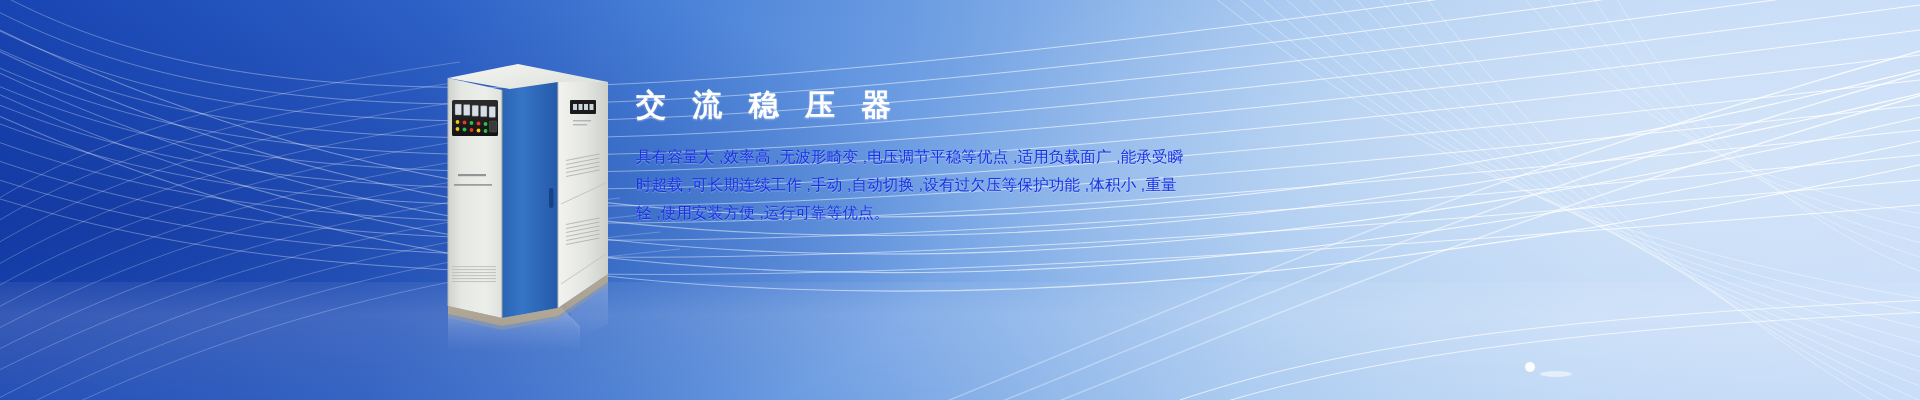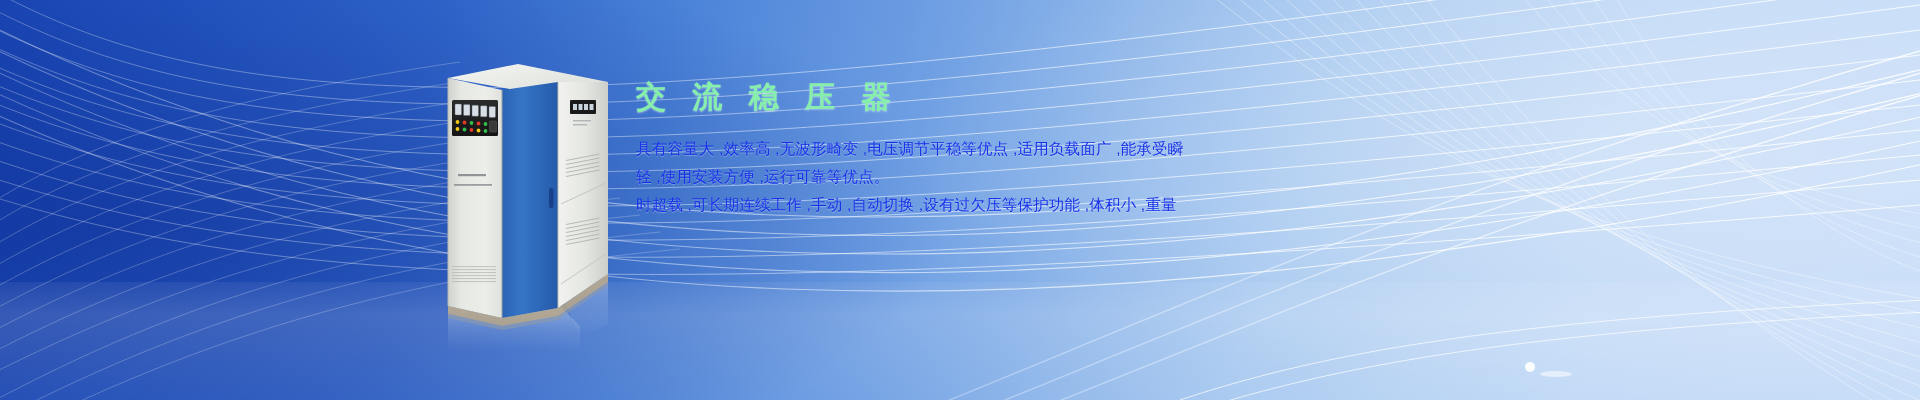--- a/index.html
+++ b/index.html
@@ -44,22 +44,22 @@
     pointer-events:none;
   }
 
   
   .product{position:absolute;left:440px;top:38px;width:180px;height:310px;}
   .product svg{display:block;}
 
   
   .copy{position:absolute;left:636px;top:76px;width:560px;}
   .title{
-    font-size:30px;font-weight:bold;color:#86efac;
-    letter-spacing:9px;line-height:1.1;margin:4px 0 22px 0;
+    font-size:30px;font-weight:bold;color:#ffffff;
+    letter-spacing:9px;line-height:1.1;margin:12px 0 22px 0;
     text-shadow:0 1px 2px rgba(255,255,255,.45);
     white-space:nowrap;
   }
   .desc{
     font-size:15.5px;color:#1730e8;line-height:28px;
     letter-spacing:.2px;font-weight:400;
     text-shadow:0 1px 1px rgba(255,255,255,.35);
   }
   .desc div{white-space:nowrap;}
 </style>
@@ -285,18 +285,18 @@
 
       <polygon points="8,268 62,280 118,270 168,236 168,244 118,278 62,288 8,276" fill="#c3a97e" opacity="0.75"></polygon>
       <polygon points="8,276 62,288 118,278 168,244 168,248 118,282 62,292 8,280" fill="#8d9aa8" opacity="0.6"></polygon>
     </svg>
   </div>
 
   <div class="copy">
     <h1 class="title">交 流 稳 压 器</h1>
     <div class="desc">
       <div>具有容量大 ,效率高 ,无波形畸变 ,电压调节平稳等优点 ,适用负载面广 ,能承受瞬</div>
+      <div>时超载 ,可长期连续工作 ,手动 ,自动切换 ,设有过欠压等保护功能 ,体积小 ,重量</div>
       <div>轻 ,使用安装方便 ,运行可靠等优点。</div>
-      <div>时超载 ,可长期连续工作 ,手动 ,自动切换 ,设有过欠压等保护功能 ,体积小 ,重量</div>
     </div>
   </div>
 
 </div>
 
 </body></html>

